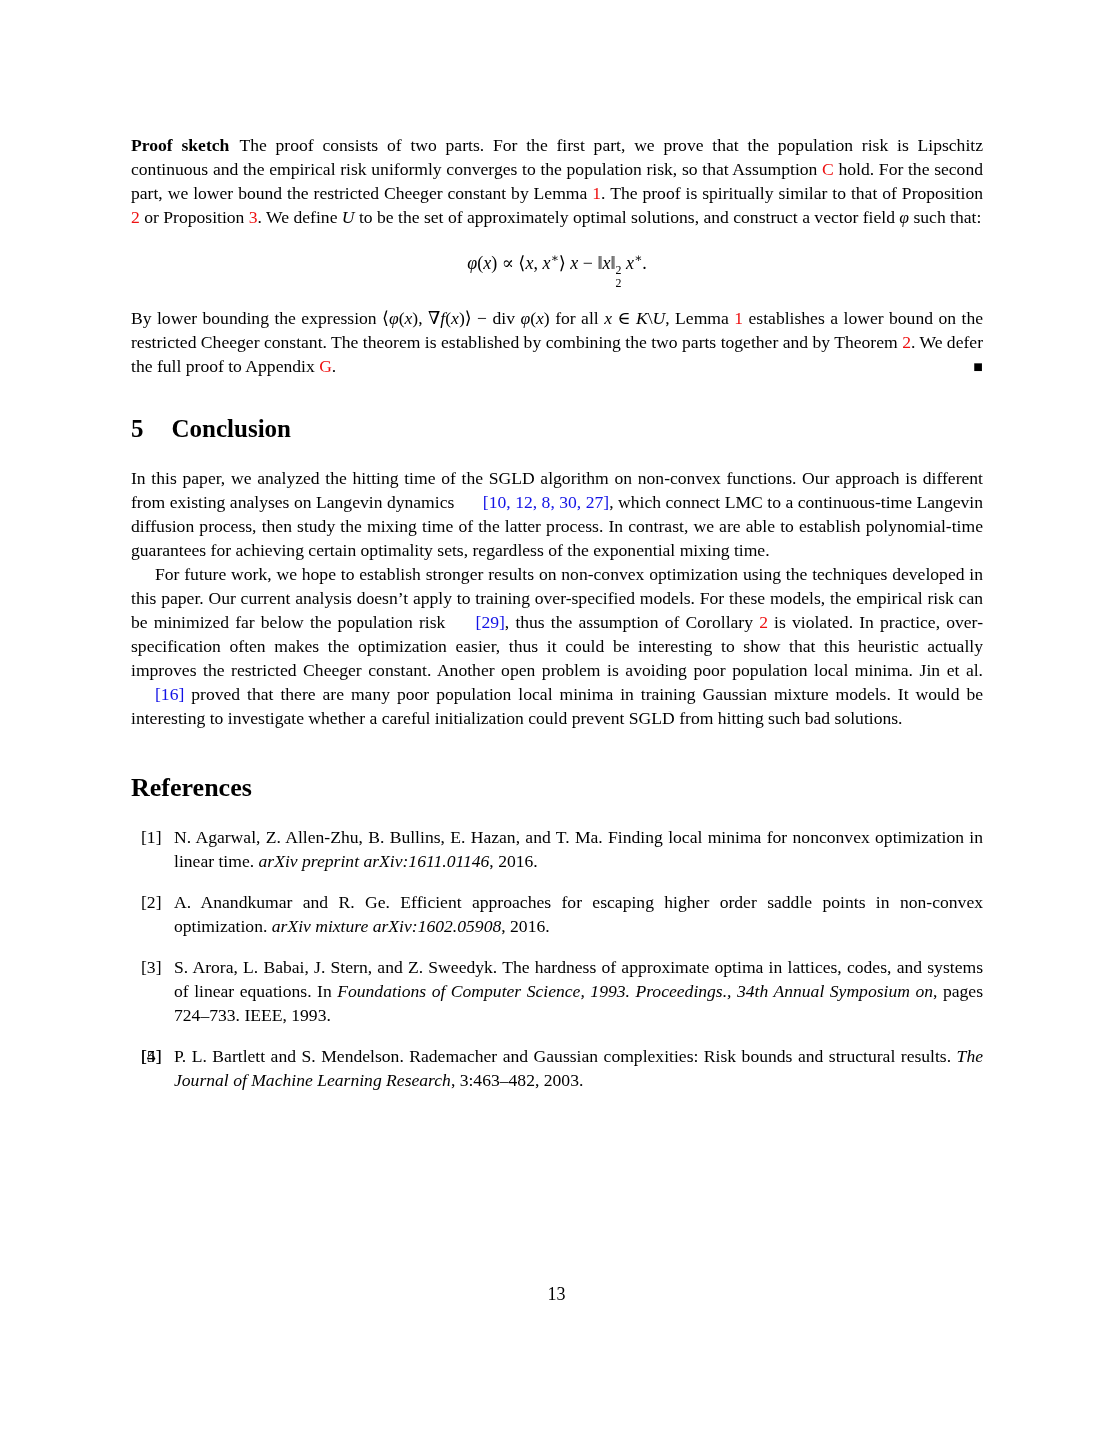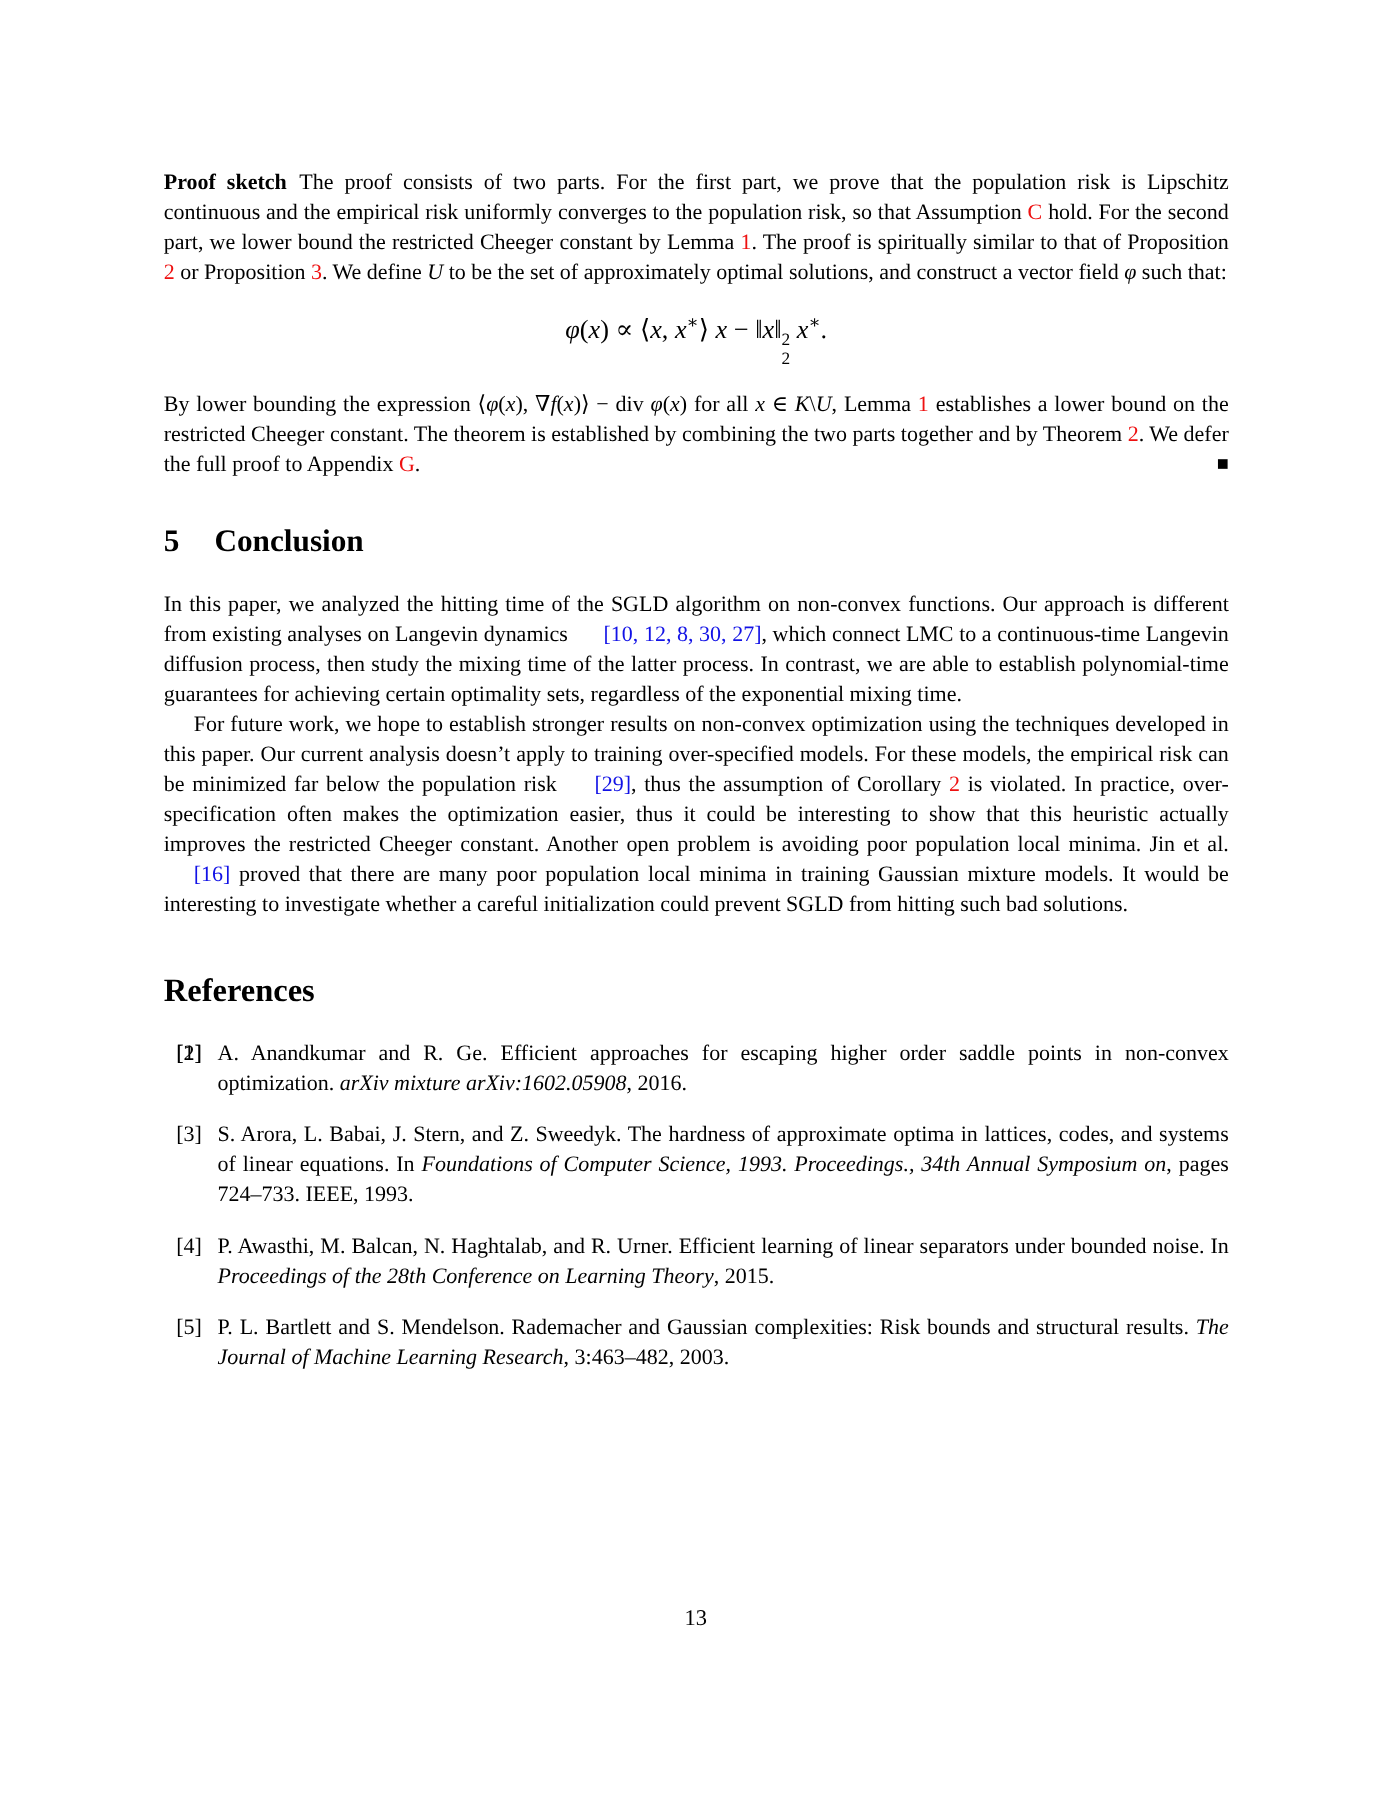--- a/index.html
+++ b/index.html
@@ -34,21 +34,21 @@
     display: inline-flex;
     flex-direction: column;
     vertical-align: -0.45em;
     font-size: 66%;
     line-height: 1.05;
     text-align: left;
   }
   .supsub span { display: block; }
   .equation {
     margin: 19px 0 17px 0;
-    font-size: 21px;
+    font-size: 18px;
     text-align: center;
     line-height: 30px;
   }
   .qed-par { position: relative; }
   .qed {
     position: absolute;
     right: 0;
     bottom: 3px;
     font-size: 16px;
     line-height: 16px;
@@ -103,32 +103,32 @@
 
     <p class="body-par">In this paper, we analyzed the hitting time of the SGLD algorithm on non-convex functions.  Our approach is different from existing analyses on Langevin dynamics <span class="blue">[10, 12, 8, 30, 27]</span>, which connect LMC to a continuous-time Langevin diffusion process, then study the mixing time of the latter process.  In contrast, we are able to establish polynomial-time guarantees for achieving certain optimality sets, regardless of the exponential mixing time.</p>
 
     <p class="body-par indent">For future work, we hope to establish stronger results on non-convex optimization using the techniques developed in this paper.  Our current analysis doesn’t apply to training over-specified models.  For these models, the empirical risk can be minimized far below the population risk <span class="blue">[29]</span>, thus the assumption of Corollary <span class="red">2</span> is violated.  In practice, over-specification often makes the optimization easier, thus it could be interesting to show that this heuristic actually improves the restricted Cheeger constant.  Another open problem is avoiding poor population local minima.  Jin et al. <span class="blue">[16]</span> proved that there are many poor population local minima in training Gaussian mixture models.  It would be interesting to investigate whether a careful initialization could prevent SGLD from hitting such bad solutions.</p>
 
     <h2 class="refs-heading">References</h2>
 
     <div>
       <div class="ref-item">
         <span class="ref-label">[1]</span>
+        <span>N. Agarwal, Z. Allen-Zhu, B. Bullins, E. Hazan, and T. Ma.  Finding local minima for nonconvex optimization in linear time. <span class="it">arXiv preprint arXiv:1611.01146</span>, 2016.</span>
       </div>
       <div class="ref-item">
         <span class="ref-label">[2]</span>
         <span>A. Anandkumar and R. Ge. Efficient approaches for escaping higher order saddle points in non-convex optimization. <span class="it">arXiv mixture arXiv:1602.05908</span>, 2016.</span>
       </div>
       <div class="ref-item">
         <span class="ref-label">[3]</span>
         <span>S. Arora, L. Babai, J. Stern, and Z. Sweedyk.  The hardness of approximate optima in lattices, codes, and systems of linear equations. In <span class="it">Foundations of Computer Science, 1993. Proceedings., 34th Annual Symposium on</span>, pages 724–733. IEEE, 1993.</span>
       </div>
       <div class="ref-item">
         <span class="ref-label">[4]</span>
-        <span>P. Awasthi, M. Balcan, N. Haghtalab, and R. Urner.  Efficient learning of linear separators under bounded noise.  In <span class="it">Proceedings of the 28th Conference on Learning Theory</span>, 2015.</span>
       </div>
       <div class="ref-item">
         <span class="ref-label">[5]</span>
         <span>P. L. Bartlett and S. Mendelson.  Rademacher and Gaussian complexities:  Risk bounds and structural results. <span class="it">The Journal of Machine Learning Research</span>, 3:463–482, 2003.</span>
       </div>
     </div>
 
   </div>
 
   <div class="page-number">13</div>

